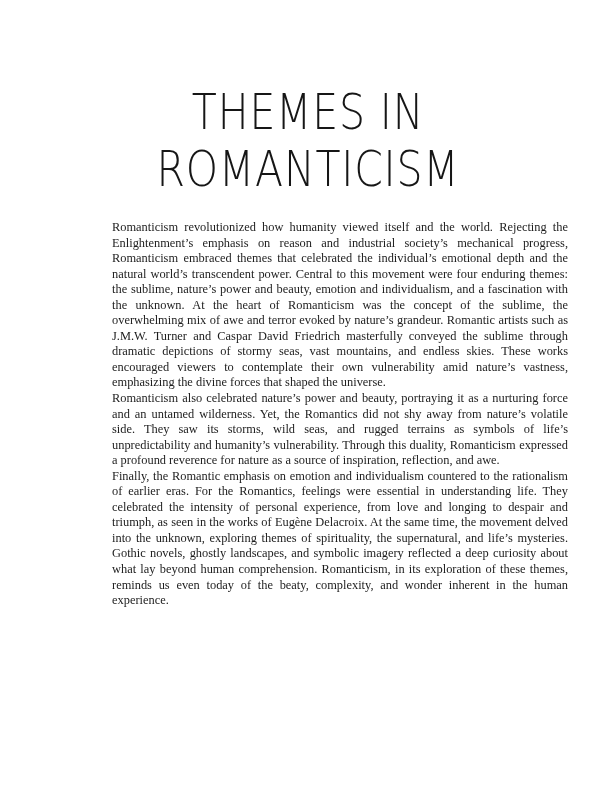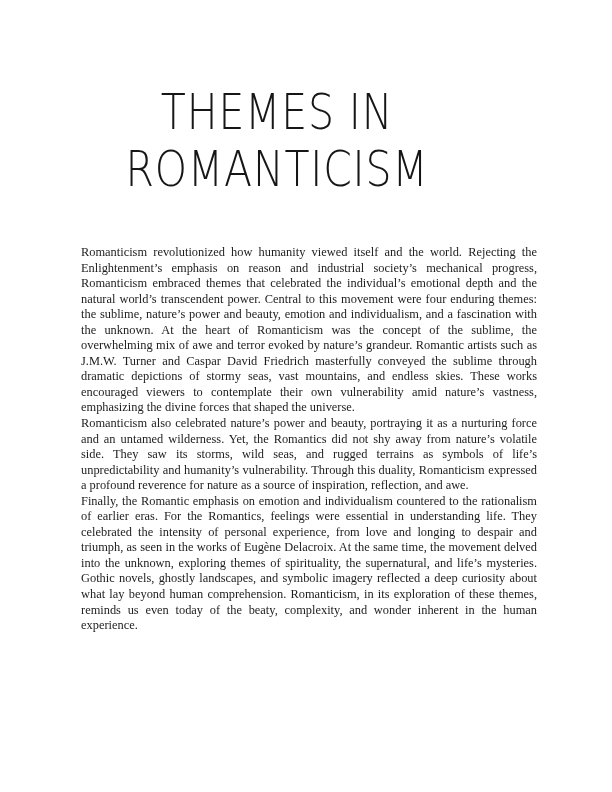--- a/index.html
+++ b/index.html
@@ -7,20 +7,21 @@
     padding: 0;
     background: #ffffff;
   }
   .page {
     position: relative;
     width: 554px;
     height: 792px;
     background: #ffffff;
     overflow: hidden;
     font-family: "Liberation Serif", serif;
+    margin-left: 31px;
   }
   .title {
     position: absolute;
     top: 84px;
     left: 0;
     right: 0;
     margin: 0;
     text-align: center;
     font-family: "DejaVu Sans", "Liberation Sans", sans-serif;
     font-weight: 200;
@@ -30,21 +31,21 @@
     color: #161616;
     transform: scaleX(0.82);
     transform-origin: 50% 0;
   }
   .title-line {
     display: block;
     white-space: nowrap;
   }
   .body-text {
     position: absolute;
-    top: 245px;
+    top: 220px;
     left: 81px;
     width: 456px;
     color: #1c1c1c;
     font-size: 12.4px;
     line-height: 15.55px;
   }
   .body-text p {
     margin: 0;
     text-align: justify;
     text-justify: inter-word;

